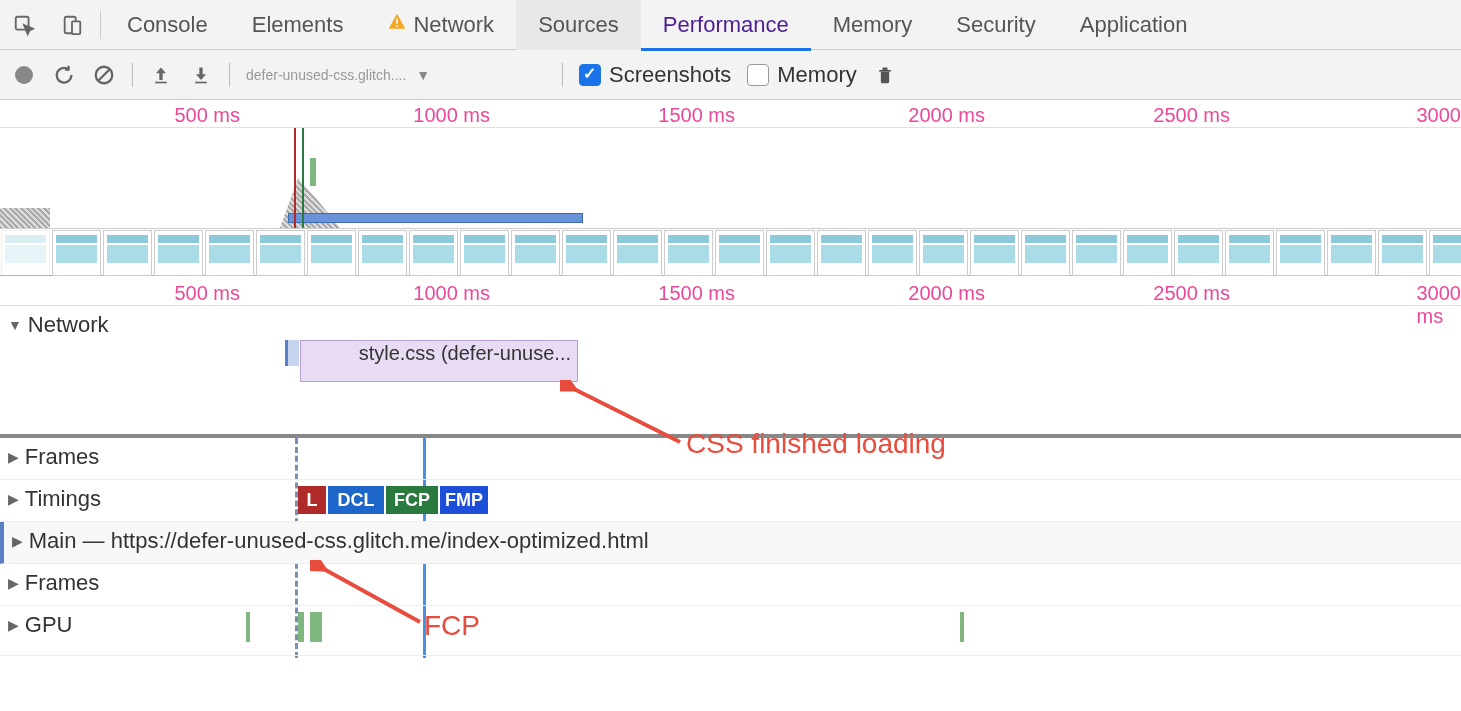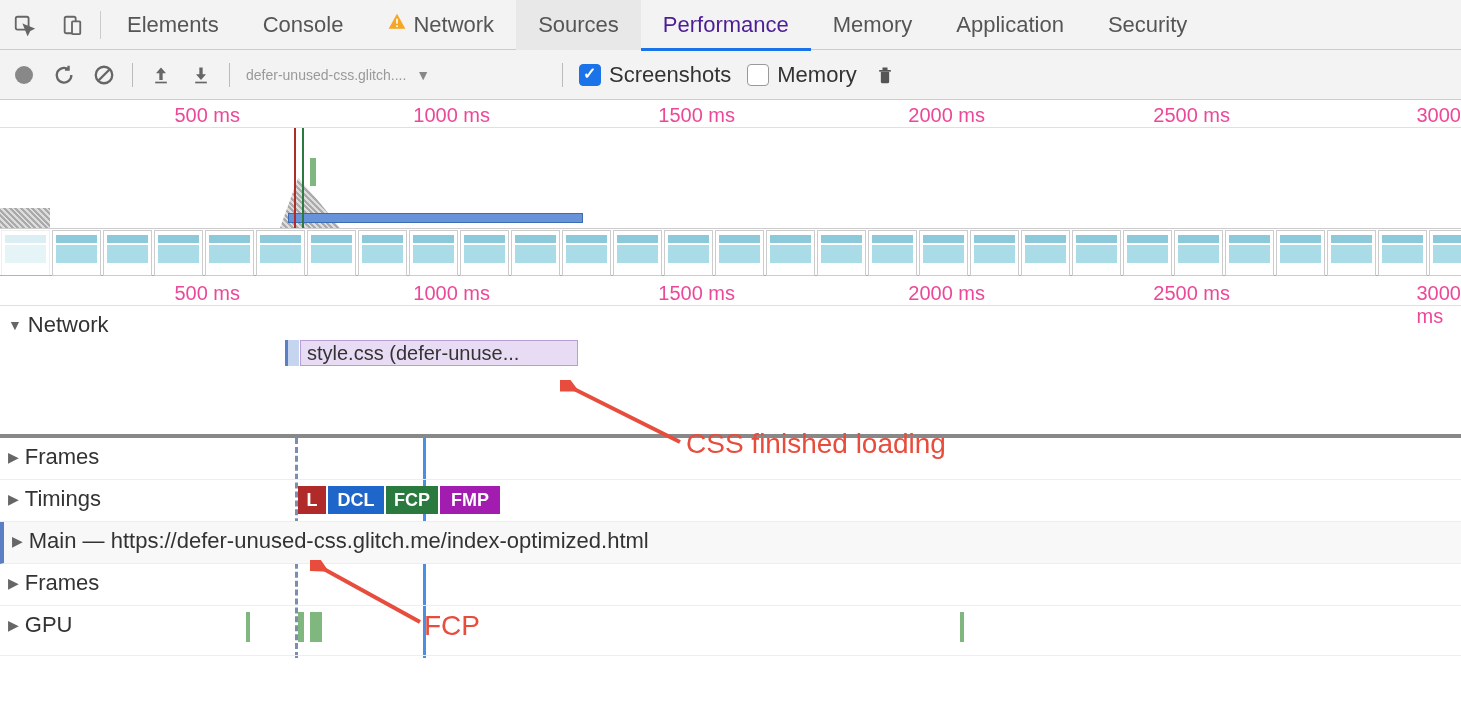--- a/index.html
+++ b/index.html
@@ -42,21 +42,21 @@
 
 .detail-ruler { position: relative; height: 28px; border-bottom: 1px solid #e0e0e0; margin-top: 2px; }
 .detail-ruler .tick { font-size: 20px; }
 .track-row { position: relative; border-bottom: 1px solid #eee; display: flex; align-items: flex-start; min-height: 42px; }
 .track-header { display: flex; align-items: center; font-size: 22px; color: #333; padding: 6px 8px; gap: 6px; white-space: nowrap; }
 .tri { font-size: 14px; color: #666; }
 .track-body { position: absolute; left: 0; right: 0; top: 0; bottom: 0; pointer-events: none; }
 
 
 .net-track { height: 130px; border-bottom: 2px solid #888; }
-.net-bar { position: absolute; height: 26px; background: #e8dcf5; border: 1px solid #b89ed6; font-size: 20px; color: #333; padding: 1px 6px; overflow: hidden; white-space: nowrap; }
+.net-bar { position: absolute; height: 42px; background: #e8dcf5; border: 1px solid #b89ed6; font-size: 20px; color: #333; padding: 1px 6px; overflow: hidden; white-space: nowrap; text-align: right; }
 .net-bar-pre { position: absolute; height: 26px; background: #c5d4ef; border-left: 3px solid #5a7fc4; width: 14px; }
 
 
 .lower { position: relative; border-top: 2px solid #888; }
 .grip { position: absolute; top: -8px; left: 50%; transform: translateX(-50%); color: #888; font-size: 12px; letter-spacing: 2px; }
 .row-frames { height: 42px; }
 .row-timings { height: 42px; }
 .row-main { height: 42px; border-left: 4px solid #5a7fc4; background: #f8f8f8; }
 .row-raster { height: 42px; }
 .row-gpu { height: 50px; padding-bottom: 8px; }
@@ -82,24 +82,24 @@
       </svg>
   </div>
   <div class="tool-icon">
     <svg width="22" height="22" viewBox="0 0 24 24" fill="none" stroke="#666" stroke-width="2">
         <rect x="4" y="3" width="12" height="18" rx="2"></rect>
         <rect x="12" y="8" width="9" height="14" rx="1" fill="#f3f3f3"></rect>
       </svg>
   </div>
   <div class="sep"></div>
   <div class="tab">
+      <span>Console</span>
+    </div>
+  <div class="tab">
       <span>Elements</span>
-    </div>
-  <div class="tab">
-      <span>Console</span>
     </div>
   <div class="tab">
     <span class="warn">
       <svg width="20" height="20" viewBox="0 0 24 24">
           <path d="M12 2 L22 20 L2 20 Z" fill="#f5a623"></path>
           <rect x="11" y="8" width="2" height="6" fill="#fff"></rect>
           <rect x="11" y="16" width="2" height="2" fill="#fff"></rect>
         </svg>
     </span>
     <span>Network</span>
@@ -107,24 +107,24 @@
   <div class="tab" style="background:#e8e8e8;">
       <span>Sources</span>
     </div>
   <div class="tab active">
       <span>Performance</span>
     </div>
   <div class="tab">
       <span>Memory</span>
     </div>
   <div class="tab">
+      <span>Security</span>
+    </div>
+  <div class="tab">
       <span>Application</span>
-    </div>
-  <div class="tab">
-      <span>Security</span>
     </div>
 </div>
 
 <div class="toolbar">
   <div class="ticon">
       <div class="record-dot"></div>
     </div>
   <div class="ticon">
     <svg width="22" height="22" viewBox="0 0 24 24" fill="none" stroke="#666" stroke-width="2.5">
         <path d="M20 12 A8 8 0 1 1 17 6 M17 2 L17 6 L13 6"></path>
@@ -266,21 +266,21 @@
       <div class="track-body">
         <div class="timing-bar" style="left:298px; width:28px; background:#b02a2a;">
             <span>L</span>
           </div>
         <div class="timing-bar" style="left:328px; width:56px; background:#1e66c9;">
             <span>DCL</span>
           </div>
         <div class="timing-bar" style="left:386px; width:52px; background:#2a7a3f;">
             <span>FCP</span>
           </div>
-        <div class="timing-bar" style="left:440px; width:60px; background:#a21caf;">
+        <div class="timing-bar" style="left:440px; width:48px; background:#1d4ed8;">
             <span>FMP</span>
           </div>
       </div>
     </div>
 
     <div class="track-row row-main">
       <div class="track-header">
           <span class="tri">▶</span>
           <span>Main — https://defer-unused-css.glitch.me/index-optimized.html</span>
         </div>

